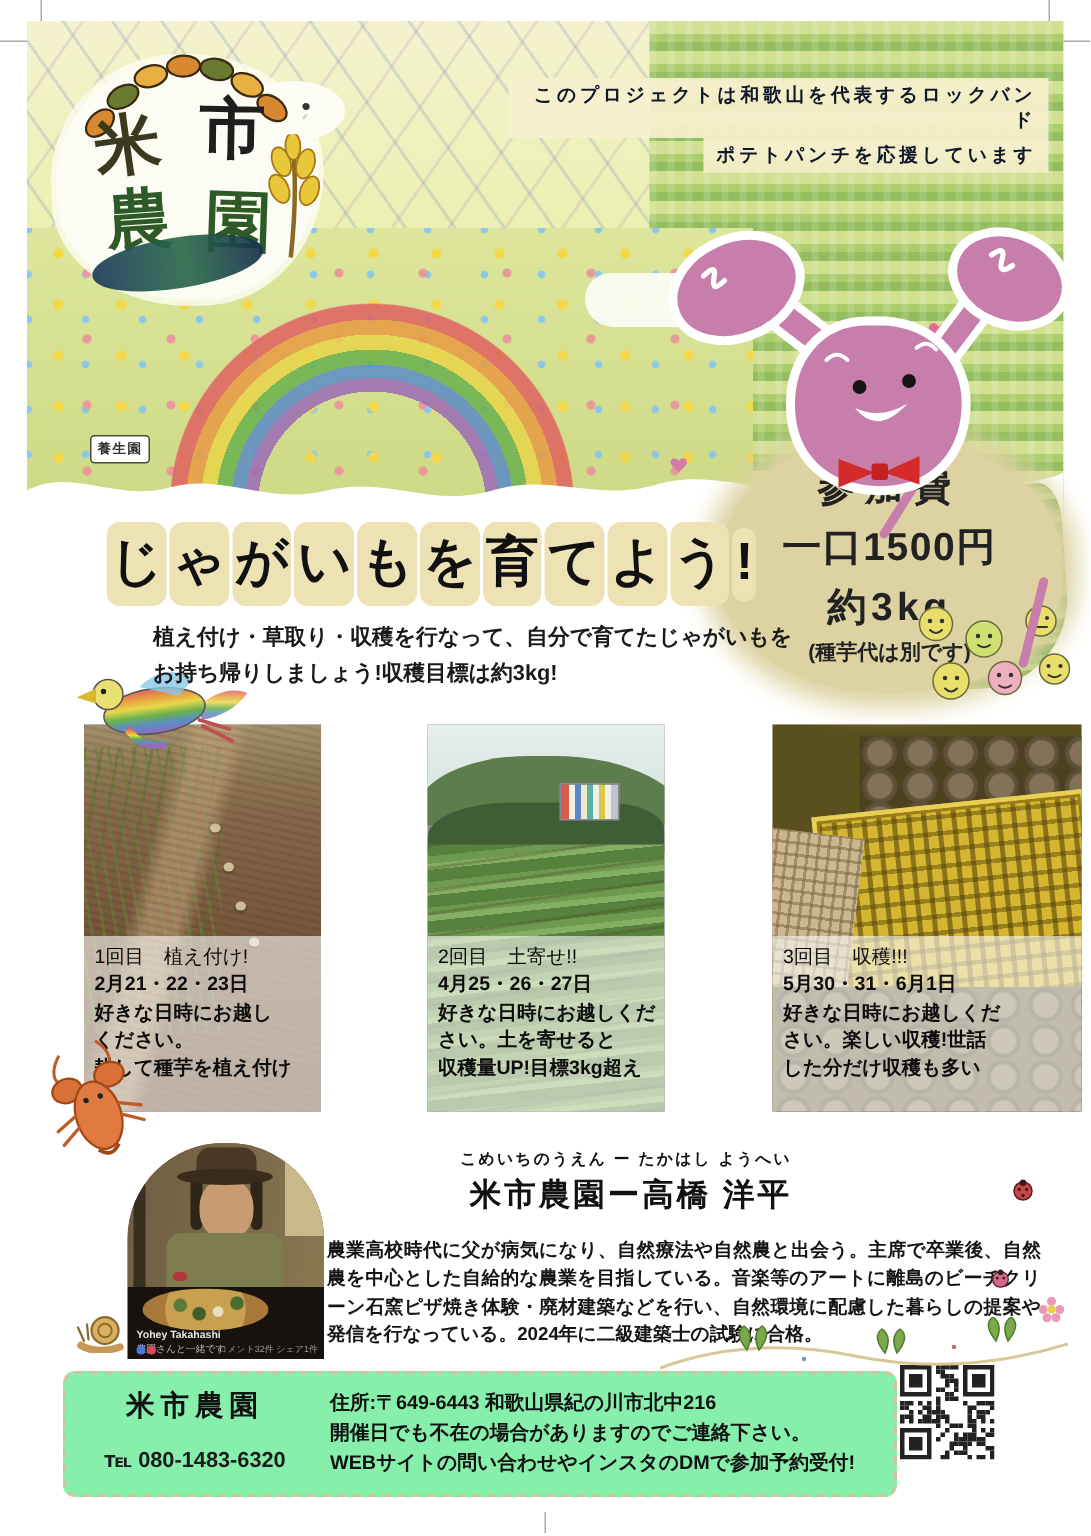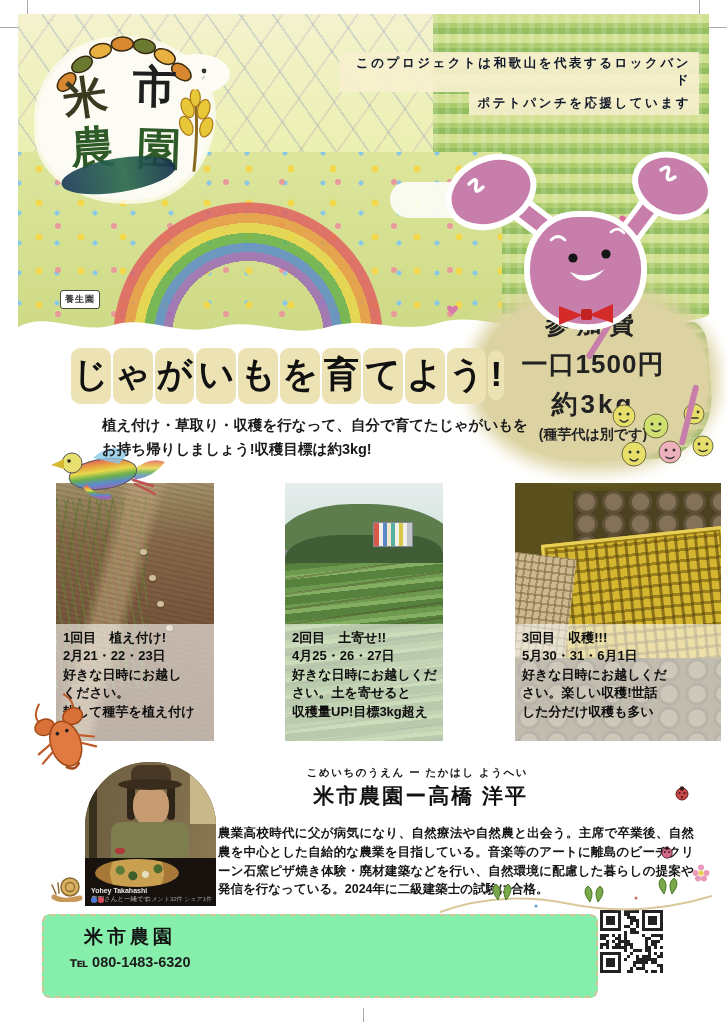--- a/index.html
+++ b/index.html
@@ -97,21 +97,21 @@
     background-color:#d5b631;border:3px solid #e8cf55;box-shadow:inset 0 0 0 2px #9a7d18;
     background-image:repeating-linear-gradient(90deg,rgba(80,60,8,.55) 0 3px,transparent 3px 10px),
                      repeating-linear-gradient(0deg,rgba(80,60,8,.45) 0 3px,transparent 3px 11px);}
   .p3-crateL{left:-6%;top:28%;width:32%;height:50%;transform:rotate(7deg);background-color:#cbb890;
     background-image:repeating-linear-gradient(90deg,rgba(120,100,60,.5) 0 2px,transparent 2px 7px),
                      repeating-linear-gradient(0deg,rgba(120,100,60,.5) 0 2px,transparent 2px 8px);}
   .p3-pots-bot{left:0;bottom:0;right:0;height:32%;background-color:#6a5c40;
     background-image:radial-gradient(circle at 50% 50%,#8a7a5e 0 8px,#564a34 9px 11px,transparent 12px);
     background-size:28px 24px;}
   .caption{position:absolute;left:0;right:0;bottom:0;height:108px;background:rgba(252,252,248,.6);padding:5px 5px 4px 7px;color:#0d0d0d;}
-  .caption .h{font-size:13px;font-weight:700;line-height:1.4;}
+  .caption .h{font-size:13px;font-weight:400;line-height:1.4;}
   .caption .l{font-size:13px;font-weight:800;line-height:1.42;}
 
   
   .arch{position:absolute;left:85px;top:762px;width:131px;height:144px;border-radius:64px 64px 0 0;overflow:hidden;z-index:3;
     box-shadow:0 0 0 4px #fff;background:#6b5b3e;}
   .man{position:absolute;left:0;top:0;right:0;height:96px;background:linear-gradient(100deg,#6e5e40 0%,#7a6a4a 55%,#8a7850 100%);}
   .beam{position:absolute;background:#38301f;}
   .window{position:absolute;right:0;top:8px;width:26px;height:54px;background:#c8b88a;}
   .hat-top{position:absolute;left:46px;top:3px;width:40px;height:18px;background:#4a3826;border-radius:9px 9px 2px 2px;}
   .hat-brim{position:absolute;left:33px;top:17px;width:64px;height:11px;background:#3a2c1c;border-radius:50%;}
@@ -135,21 +135,21 @@
   .profile-name{position:absolute;left:228px;top:766px;width:300px;text-align:right;z-index:3;color:#111;}
   .ruby{font-size:10.5px;font-weight:700;letter-spacing:1.5px;}
   .pname{font-size:21px;font-weight:800;letter-spacing:2px;margin-top:2px;}
   .bio{position:absolute;left:218px;top:824px;width:476px;font-size:12.5px;font-weight:600;line-height:1.5;color:#151515;z-index:3;text-align:justify;}
 
   
   .contact-box{position:absolute;left:42px;top:914px;width:552px;height:80px;border:2px dashed #cfc49a;border-radius:8px;background:#86efac;display:flex;z-index:4;}
   .c-left{width:172px;text-align:center;padding-top:8px;}
   .c-farm{font-size:19px;font-weight:800;letter-spacing:4px;color:#111;}
   .c-person{font-size:13.5px;font-weight:700;letter-spacing:3px;margin-top:3px;}
-  .c-tel{font-size:14.5px;font-weight:700;margin-top:4px;}
+  .c-tel{font-size:14.5px;font-weight:700;margin-top:16px;}
   .c-right{flex:1;padding:9px 6px 0 4px;font-size:13.2px;font-weight:700;line-height:1.5;color:#111;}
   .qr{position:absolute;left:600px;top:910px;width:63px;height:63px;z-index:4;}
 
   .doodle{position:absolute;z-index:5;}
 </style>
 </head>
 <body>
 
 <div class="page">
 
@@ -442,20 +442,25 @@
         <path d="M232,16 q9,-11 2,-16 q-7,5 -2,16 Z"></path>
     </g>
     <circle cx="96" cy="28" r="1.5" fill="#6a9ac8"></circle>
       <circle cx="196" cy="20" r="1.5" fill="#c86a6a"></circle>
   </svg>
 
   <div class="contact-box">
     <div class="c-left">
       <div class="c-farm">米市農園</div>
       <div class="c-tel">℡ 080-1483-6320</div>
+    </div>
+    <div class="c-right">
+      <div>住所:〒649-6443 和歌山県紀の川市北中216</div>
+      <div>開催日でも不在の場合がありますのでご連絡下さい。</div>
+      <div>WEBサイトの問い合わせやインスタのDMで参加予約受付!</div>
     </div>
   </div>
   <div class="qr"><svg width="63" height="63" viewBox="0 0 63 63" xmlns="http://www.w3.org/2000/svg">
         <rect width="63" height="63" fill="#fff"></rect>
         <rect x="24" y="0" width="3" height="3" fill="#222"></rect>
         <rect x="27" y="0" width="3" height="3" fill="#222"></rect>
         <rect x="30" y="0" width="3" height="3" fill="#222"></rect>
         <rect x="33" y="0" width="3" height="3" fill="#222"></rect>
         <rect x="36" y="0" width="3" height="3" fill="#222"></rect>
         <rect x="24" y="3" width="3" height="3" fill="#222"></rect>

